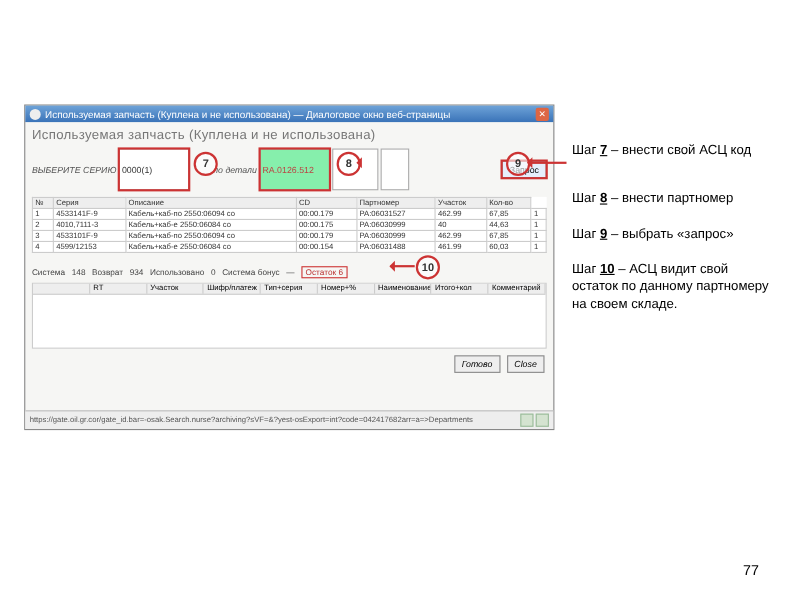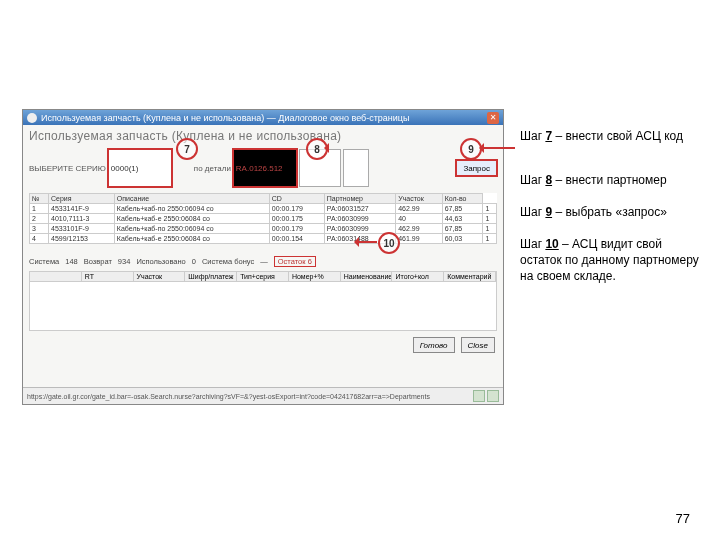--- a/index.html
+++ b/index.html
@@ -1,25 +1,25 @@
 <!DOCTYPE html>
 <html><head>
 <meta charset="utf-8">
 <style>
   body { margin:0; font-family: Arial, sans-serif; font-size:11px; background:#fff; width:720px; height:540px; position:relative; }
-  .screenshot { position:absolute; left:22px; top:95px; width:480px; border:1px solid #888; background:#f6f6f4;margin-top:14px; }
+  .screenshot { position:absolute; left:22px; top:95px; width:480px; border:1px solid #888; background:#f6f6f4; }
   .titlebar { height:15px; background:linear-gradient(#6ea3d8,#3a73b8); display:flex; align-items:center; padding:0 4px; color:#fff; font-size:9px; }
   .titlebar .dot { width:10px; height:10px; border-radius:50%; background:#eee; margin-right:4px; display:inline-block;}
   .titlebar .close { margin-left:auto; width:12px; height:12px; background:#d64; border-radius:2px; text-align:center; line-height:11px; font-size:8px;}
   .header { padding:4px 6px; color:#777; font-size:12px; letter-spacing:0.3px;}
   .filterrow { display:flex; align-items:center; gap:2px; padding:2px 6px 4px 6px; flex-wrap:nowrap; font-size:8px; }
-  .filterrow .lbl { color:#555; font-size:8px; white-space:nowrap;}
+  .filterrow .lbl { color:#555; font-size:8px; white-space:nowrap;font-style:italic;}
   .inp { border:1px solid #aaa; background:#fff; height:12px; font-size:8px; padding:12px 2px; display:inline-flex; align-items:center; color:#333;}
   .box7 { width:58px; outline:2px solid #c33; outline-offset:-1px;}
-  .box8 { width:58px; background:#000000; outline:2px solid #c33; outline-offset:-1px; color:#b44;}
+  .box8 { width:58px; background:#86efac; outline:2px solid #c33; outline-offset:-1px; color:#b44;}
   .btn { border:1px solid #888; background:#eee; height:14px; font-size:8px; padding:0 6px; display:inline-flex; align-items:center;}
   .btn9 { outline:2px solid #c33; outline-offset:-1px; background:#e6eefb;}
   table.grid { width:calc(100% - 12px); margin:2px 6px; border-collapse:collapse; font-size:7px; background:#fff;}
   table.grid th, table.grid td { border:1px solid #ccc; padding:1px 2px; text-align:left; white-space:nowrap; overflow:hidden; color:#333;}
   table.grid th { background:#eee; font-weight:normal;}
   .midrow { display:flex; gap:6px; padding:2px 6px; font-size:7.5px; color:#444; align-items:center; margin-top:10px;}
   .midrow .pill { border:1px solid #c33; padding:0 3px; color:#b33;}
   .lower { height:58px; margin:2px 6px; background:#fff; border:1px solid #ccc;}
   .lowhead { display:flex; font-size:7px; background:#eee; border-bottom:1px solid #ccc;}
   .lowhead span { border-right:1px solid #ccc; padding:1px 3px; flex:1; white-space:nowrap; overflow:hidden;}

